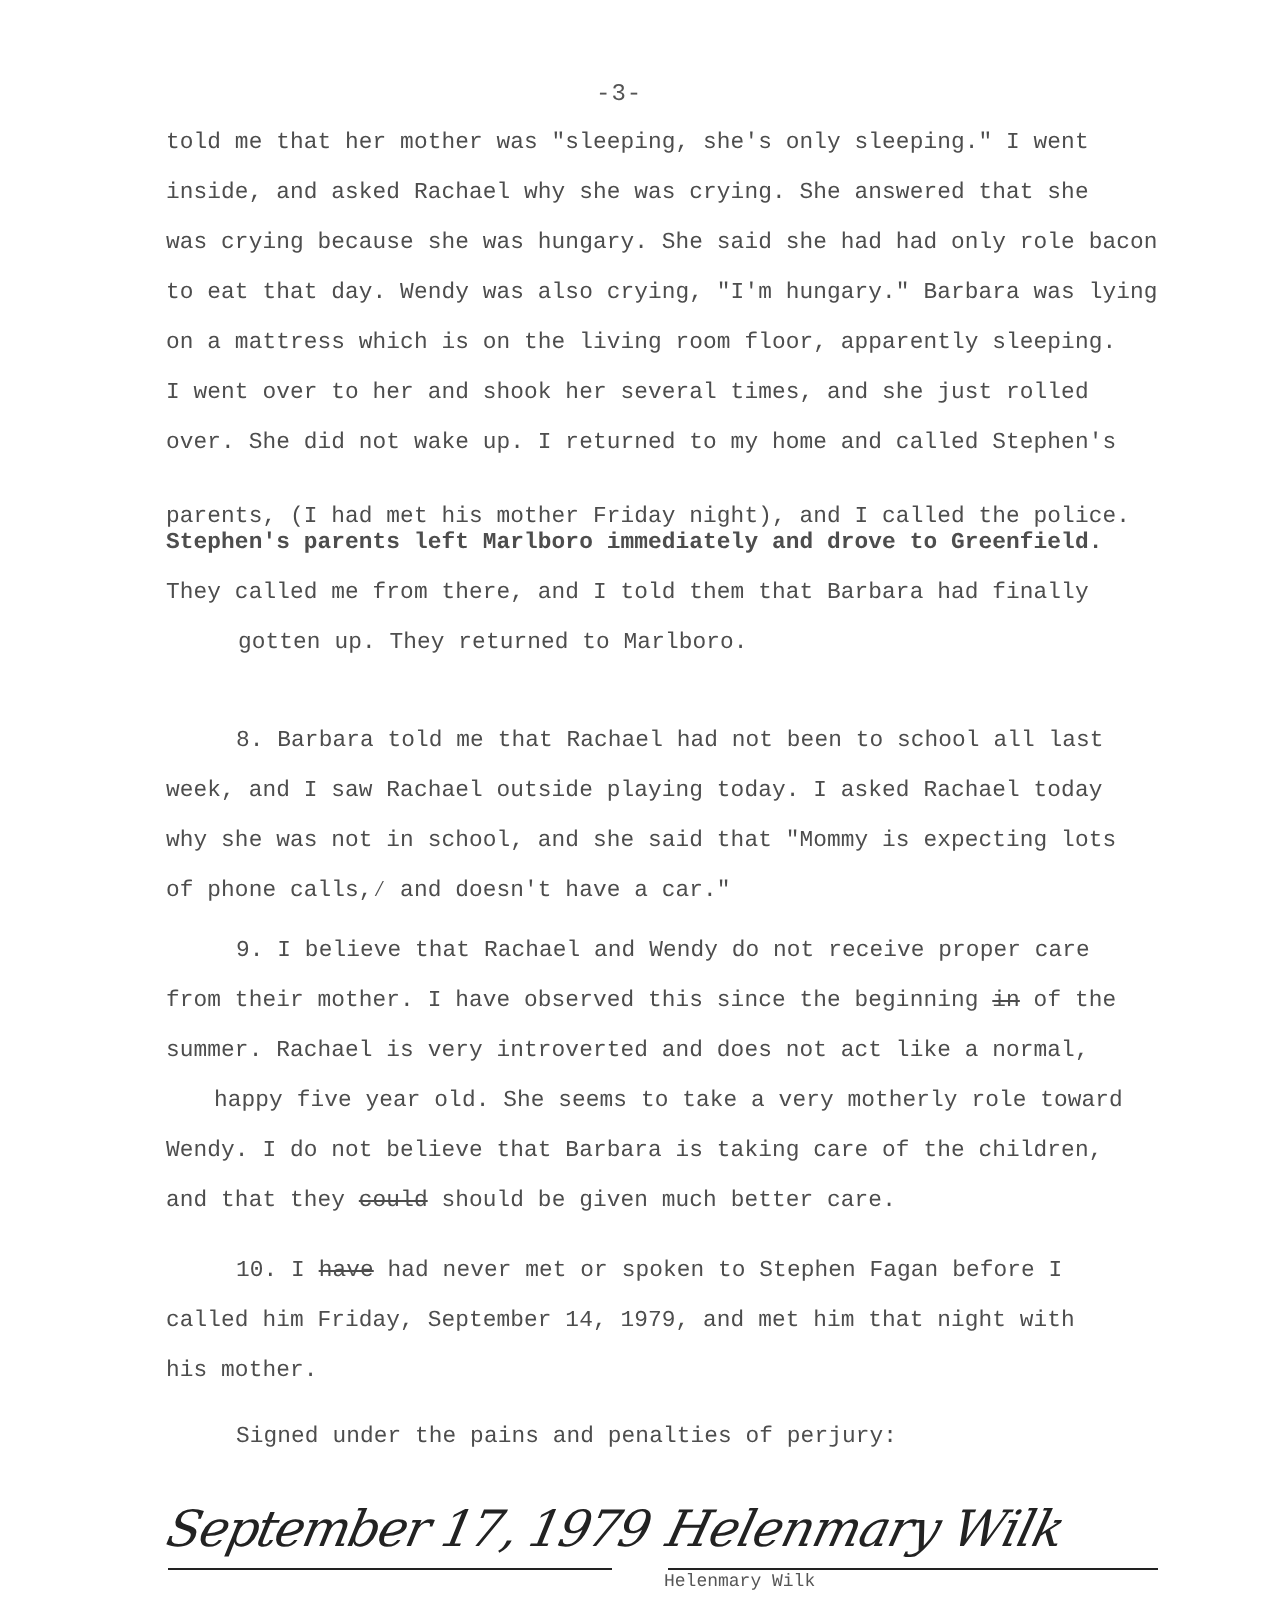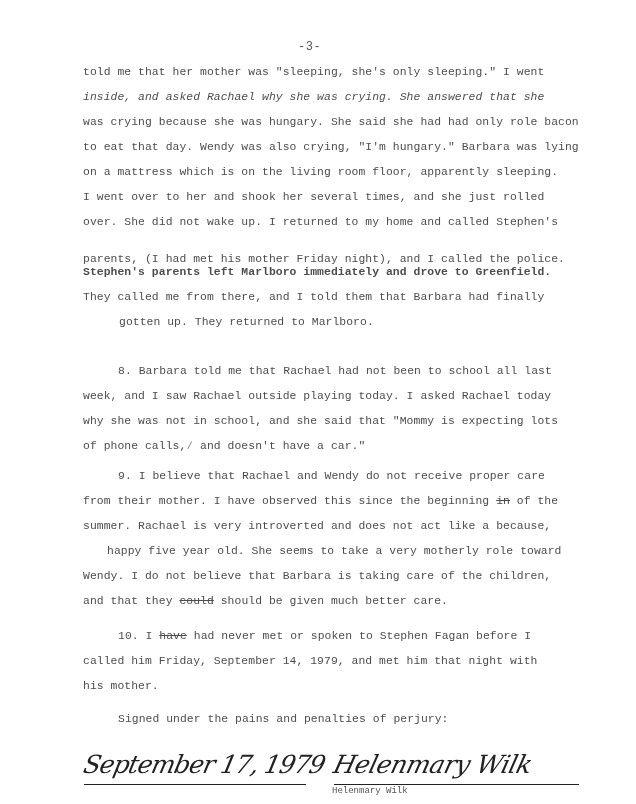--- a/index.html
+++ b/index.html
@@ -43,39 +43,39 @@
   }
 </style>
 </head>
 <body>
 
 <div>
 
   <div class="page-num">-3-</div>
 
   <div class="line" style="left:83px; top:66px;">told me that her mother was "sleeping, she's only sleeping." I went</div>
-  <div class="line" style="left:83px; top:91px;font-style:italic;">inside, and asked Rachael why she was crying. She answered that she</div>
+  <div class="line" style="left:83px; top:91px;">inside, and asked Rachael why she was crying. She answered that she</div>
   <div class="line" style="left:83px; top:116px;">was crying because she was hungary. She said she had had only role bacon</div>
   <div class="line" style="left:83px; top:141px;">to eat that day. Wendy was also crying, "I'm hungary." Barbara was lying</div>
   <div class="line" style="left:83px; top:166px;">on a mattress which is on the living room floor, apparently sleeping.</div>
   <div class="line" style="left:83px; top:191px;">I went over to her and shook her several times, and she just rolled</div>
   <div class="line" style="left:83px; top:216px;">over. She did not wake up. I returned to my home and called Stephen's</div>
   <div class="line" style="left:83px; top:241px;margin-top:12px;">parents, (I had met his mother Friday night), and I called the police.</div>
   <div class="line" style="left:83px; top:266px;font-weight:bold;">Stephen's parents left Marlboro immediately and drove to Greenfield.</div>
   <div class="line" style="left:83px; top:291px;">They called me from there, and I told them that Barbara had finally</div>
   <div class="line" style="left:83px; top:316px;margin-left:36px;">gotten up. They returned to Marlboro.</div>
 
   <div class="line" style="left:118px; top:365px;">8. Barbara told me that Rachael had not been to school all last</div>
   <div class="line" style="left:83px;  top:390px;">week, and I saw Rachael outside playing today. I asked Rachael today</div>
   <div class="line" style="left:83px;  top:415px;">why she was not in school, and she said that "Mommy is expecting lots</div>
   <div class="line" style="left:83px;  top:440px;">of phone calls,∕  and doesn't have a car."</div>
 
   <div class="line" style="left:118px; top:470px;">9. I believe that Rachael and Wendy do not receive proper care</div>
   <div class="line" style="left:83px;  top:495px;"><span>from their mother. I have observed this since the beginning </span><span class="strike">in</span><span> of the</span></div>
-  <div class="line" style="left:83px;  top:520px;">summer. Rachael is very introverted and does not act like a because,</div>
+  <div class="line" style="left:83px;  top:520px;">summer. Rachael is very introverted and does not act like a normal,</div>
   <div class="line" style="left:83px;  top:545px;margin-left:24px;">happy five year old. She seems to take a very motherly role toward</div>
   <div class="line" style="left:83px;  top:570px;">Wendy. I do not believe that Barbara is taking care of the children,</div>
   <div class="line" style="left:83px;  top:595px;"><span>and that they </span><span class="strike">could</span><span> should be given much better care.</span></div>
 
   <div class="line" style="left:118px; top:630px;"><span>10. I </span><span class="strike">have</span><span> had never met or spoken to Stephen Fagan before I</span></div>
   <div class="line" style="left:83px;  top:655px;">called him Friday, September 14, 1979, and met him that night with</div>
   <div class="line" style="left:83px;  top:680px;">his mother.</div>
 
   <div class="line" style="left:118px; top:713px;">Signed under the pains and penalties of perjury:</div>
 

